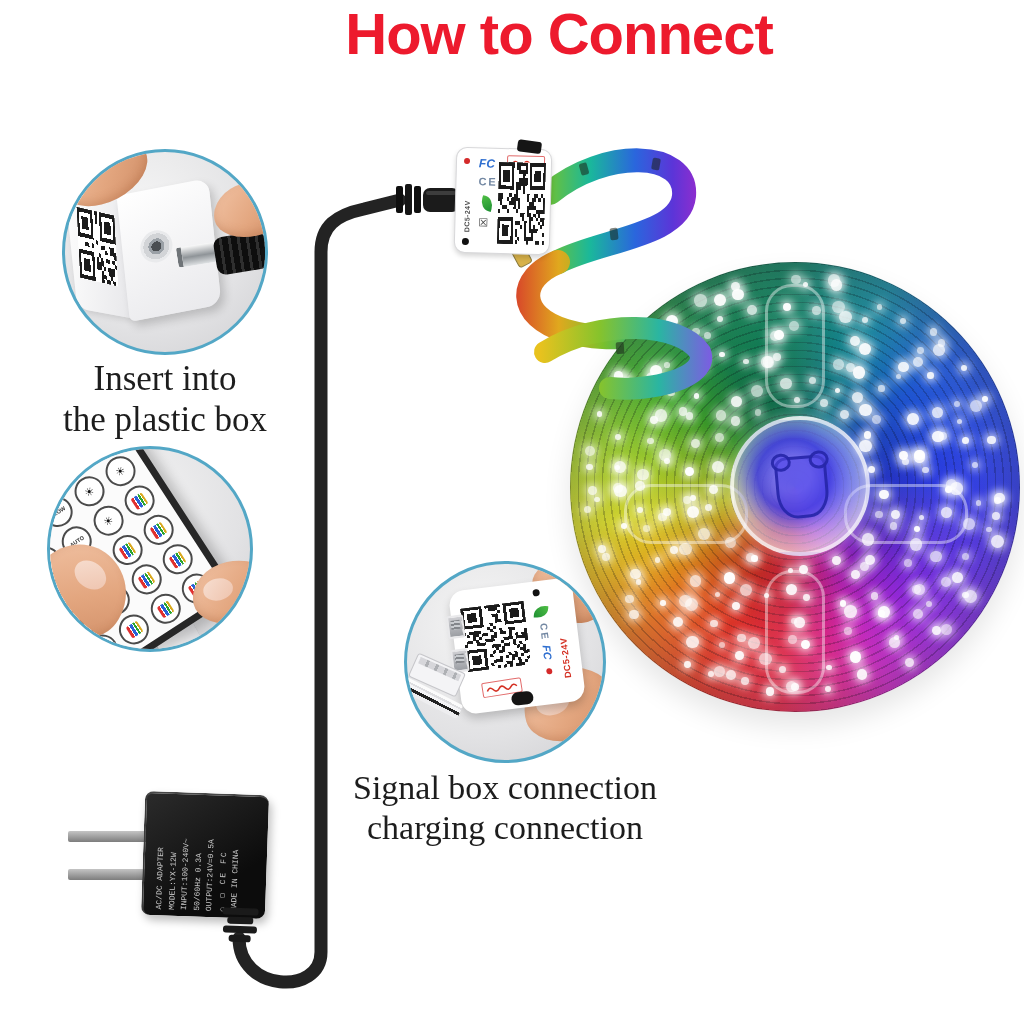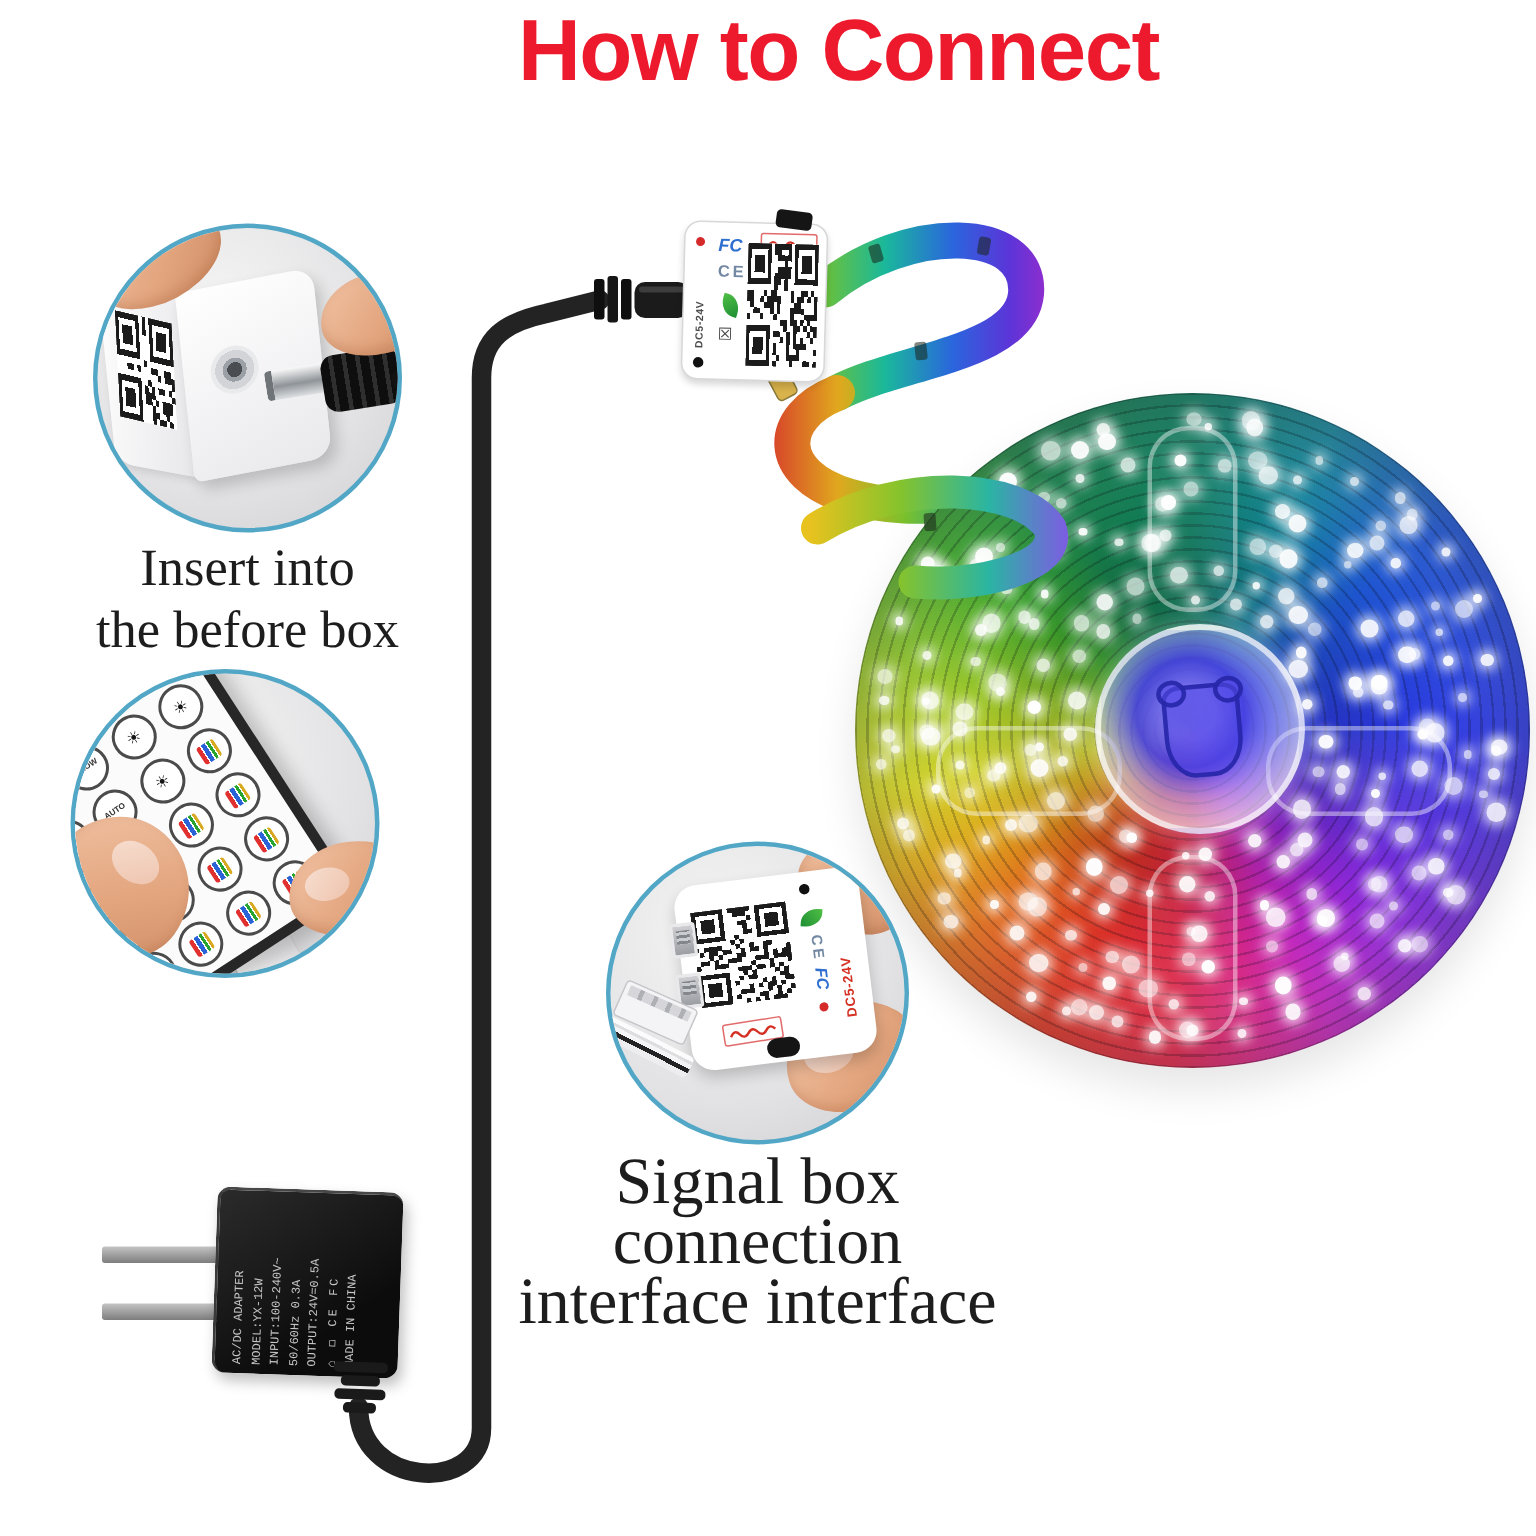--- a/index.html
+++ b/index.html
@@ -7,21 +7,21 @@
          font-family:"Liberation Serif",serif;}
   .abs{position:absolute;}
 
   
   #title{left:0;top:8;width:1024px;text-align:center;
          font-family:"Liberation Sans",sans-serif;font-weight:700;font-size:58px;
          color:#ed1a2d;letter-spacing:-1px;margin-left:47px;}
 
   
   .caption{text-align:center;color:#1d1d1d;font-size:35px;line-height:41px;font-weight:500;}
-  #caption3{font-size:44px;line-height:40px;}
+  #caption3{font-size:34px;line-height:40px;}
   #footer{left:325px;top:864px;width:690px;text-align:center;color:#1c1c1c;
           font-size:43px;line-height:49px;font-weight:500;}
 
   
   .circle{border-radius:50%;border:3px solid #53a7c6;overflow:hidden;
           background:radial-gradient(circle at 38% 30%,#f5f5f5 0%,#e2e2e4 62%,#cfcfd2 100%);}
   #circle1{left:62px;top:149px;width:200px;height:200px;}
   #circle2{left:47px;top:446px;width:200px;height:200px;}
   #circle3{left:404px;top:561px;width:196px;height:196px;}
 
@@ -645,21 +645,21 @@
       <div class="b1-hole" style="left:18px;top:42px;width:32px;height:32px;"></div>
     </div>
     <div class="plug-barrel" style="left:112px;top:92px;width:44px;height:20px;transform:rotate(-9deg);"></div>
     <div class="plug-body" style="left:150px;top:82px;width:52px;height:38px;transform:rotate(-9deg);"></div>
     <div class="plug-cable" style="left:196px;top:92px;width:30px;height:15px;transform:rotate(-14deg);"></div>
     <div class="finger" style="left:-8px;top:-14px;width:92px;height:64px;transform:rotate(-28deg);"></div>
     <div class="finger" style="left:148px;top:30px;width:78px;height:54px;transform:rotate(-14deg);"></div>
   </div>
   <div id="caption1" class="abs caption" style="left:30px;top:358px;width:270px;z-index:6">
     <div>Insert into</div>
-    <div>the before box</div>
+    <div>the plastic box</div>
   </div>
 
   <div id="circle2" class="abs circle" style="z-index:5">
     <div class="tab"></div>
     <div class="tab-foot"></div>
     <div class="rc">
       <div class="rc-grid">
         <div class="rc-btn"></div>
         <div class="rc-btn">
             <span>SLOW</span>
@@ -871,17 +871,17 @@
           <i></i>
         </div>
     </div>
     <div class="wires"></div>
     <div class="conn">
         <i></i>
       </div>
   </div>
   <div id="caption3" class="abs caption" style="left:335px;top:768px;width:340px;z-index:6">
     <div>Signal box connection</div>
-    <div>interface interface</div>
+    <div>charging connection</div>
   </div>
 
 
 </div>
 
 </body></html>

